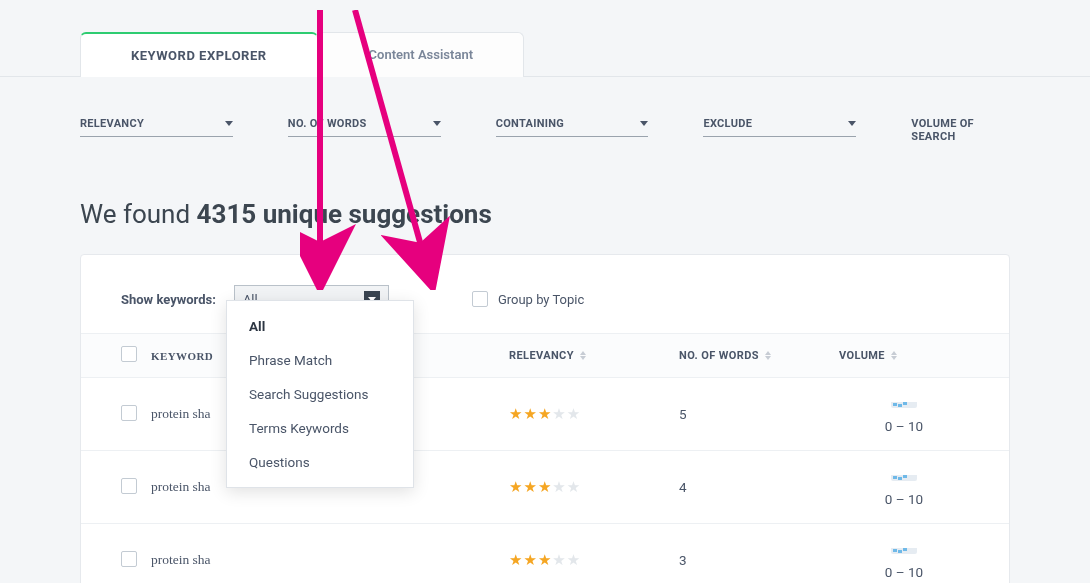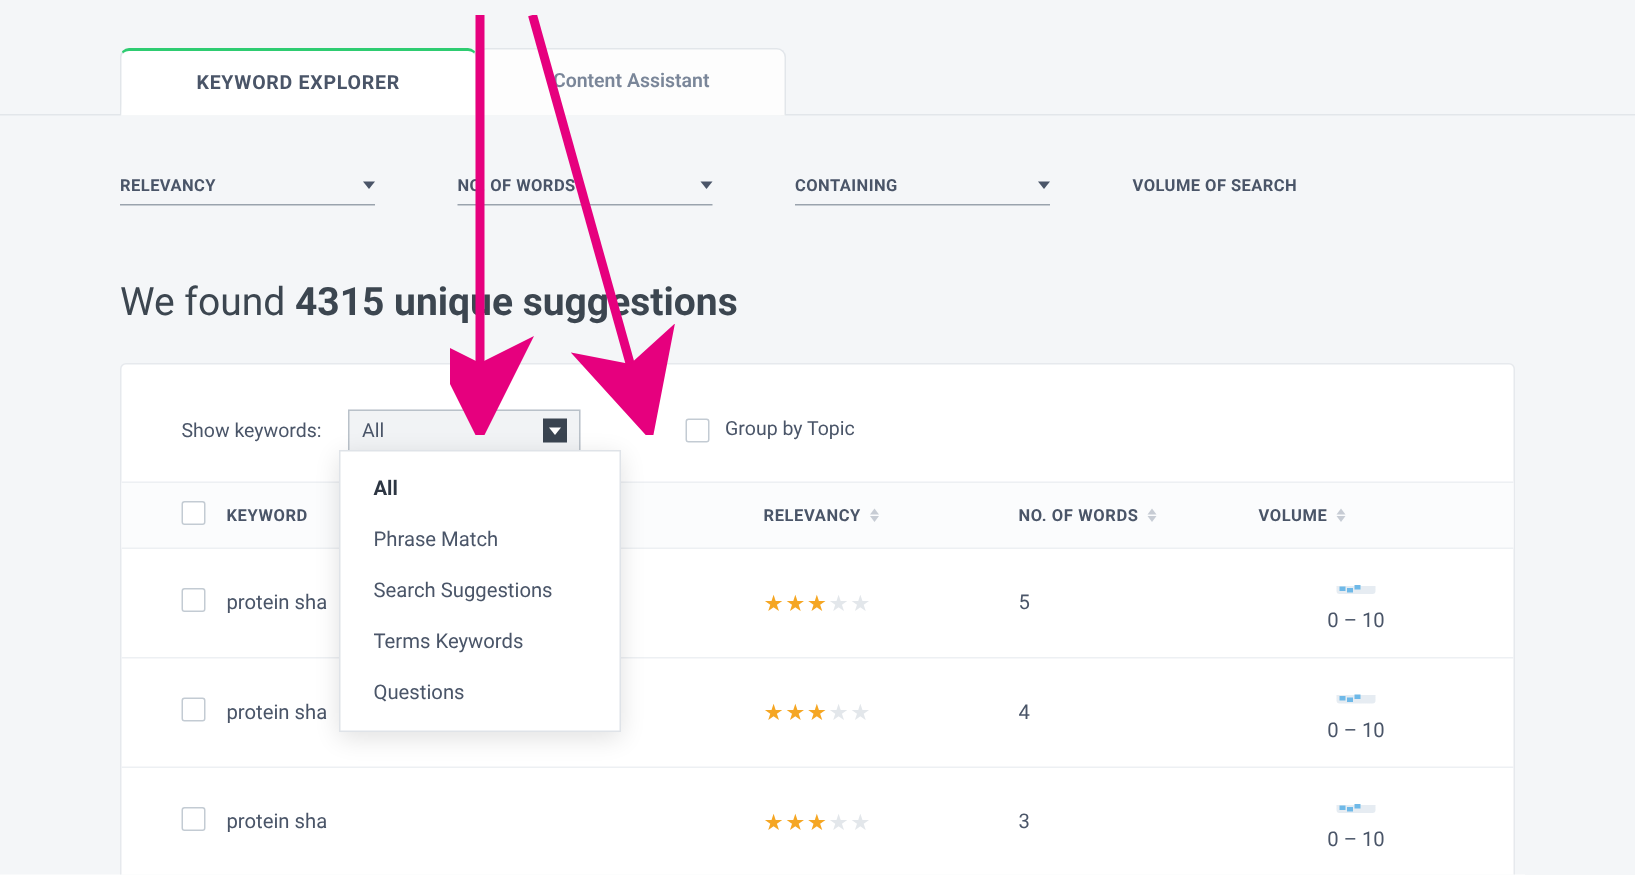--- a/index.html
+++ b/index.html
@@ -100,20 +100,21 @@
 
   .controls-row {
     display: flex;
     align-items: center;
     gap: 18px;
     padding: 0 40px 20px 40px;
   }
   .show-label {
     font-size: 13px;
     color: #4a5568;
+    font-weight: bold;
   }
   .select-box {
     border: 1px solid #b9c1c9;
     background: #f1f3f5;
     padding: 5px 8px;
     width: 155px;
     display: flex;
     justify-content: space-between;
     align-items: center;
     font-size: 13px;
@@ -134,25 +135,25 @@
   }
   .checkbox {
     width: 16px; height: 16px;
     border: 1.5px solid #c3cbd3;
     border-radius: 2px;
     background: #fff;
     display: inline-block;
   }
   .group-topic {
     display: flex;
-    align-items: flex-start;
+    align-items: center;
     gap: 10px;
     font-size: 13px;
     color: #4a5568;
-    margin-left: 52px;
+    margin-left: 65px;
   }
 
   
   .dropdown {
     position: absolute;
     left: 226px;
     top: 300px;
     width: 188px;
     background: #fff;
     border: 1px solid #dfe3e8;
@@ -175,21 +176,21 @@
     padding: 12px 40px;
     border-top: 1px solid #edf0f3;
     border-bottom: 1px solid #edf0f3;
     background: #fbfcfd;
     font-size: 11px;
     font-weight: 700;
     letter-spacing: 0.4px;
     color: #4a5568;
   }
   .col-check { width: 30px; }
-  .col-kw { flex: 1; }
+  .col-kw { flex: 1; font-family: Liberation Serif, serif; }
   .col-rel { width: 170px; text-align: left; display: flex; align-items: center; gap: 6px; }
   .col-words { width: 160px; text-align: left; display: flex; align-items: center; gap: 6px; }
   .col-vol { width: 130px; text-align: center; display: flex; align-items: center; gap: 6px; }
 
   .sort-arrows {
     display: inline-flex;
     flex-direction: column;
     gap: 1px;
     opacity: 0.4;
   }
@@ -253,20 +254,26 @@
   </div>
   <div class="filter">
     <div class="filter-label">
         <span>NO. OF WORDS</span>
         <span class="caret"></span>
       </div>
   </div>
   <div class="filter">
     <div class="filter-label">
         <span>CONTAINING</span>
+        <span class="caret"></span>
+      </div>
+  </div>
+  <div class="filter">
+    <div class="filter-label">
+        <span>EXCLUDE</span>
         <span class="caret"></span>
       </div>
   </div>
   <div class="filter" style="width:auto;">
     <div class="filter-label" style="border-bottom:none;">
         <span>VOLUME OF SEARCH</span>
       </div>
   </div>
 </div>
 

